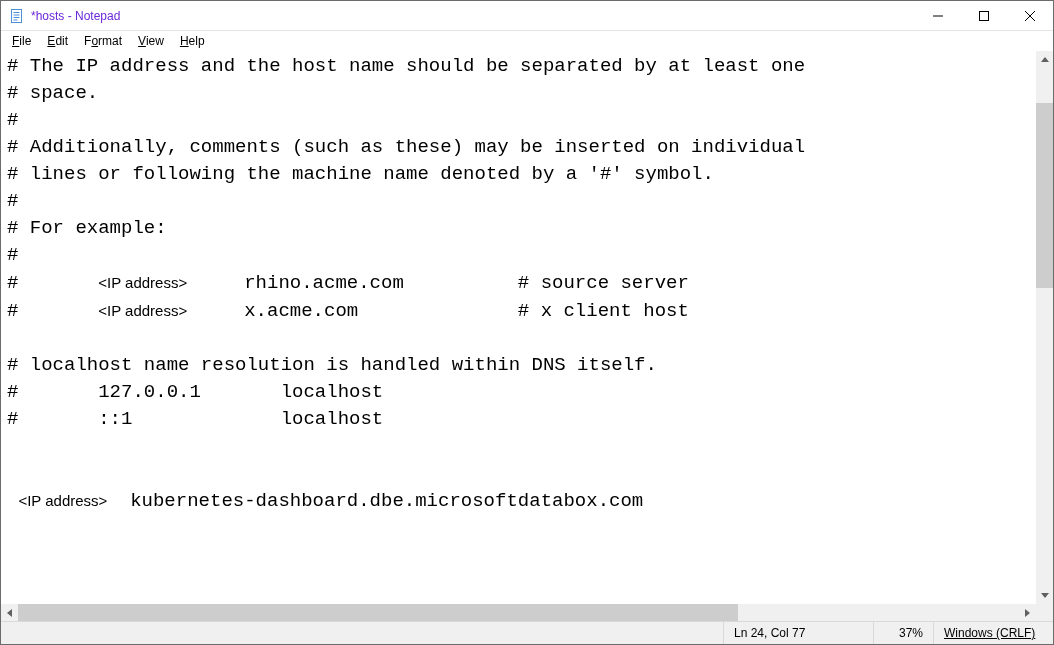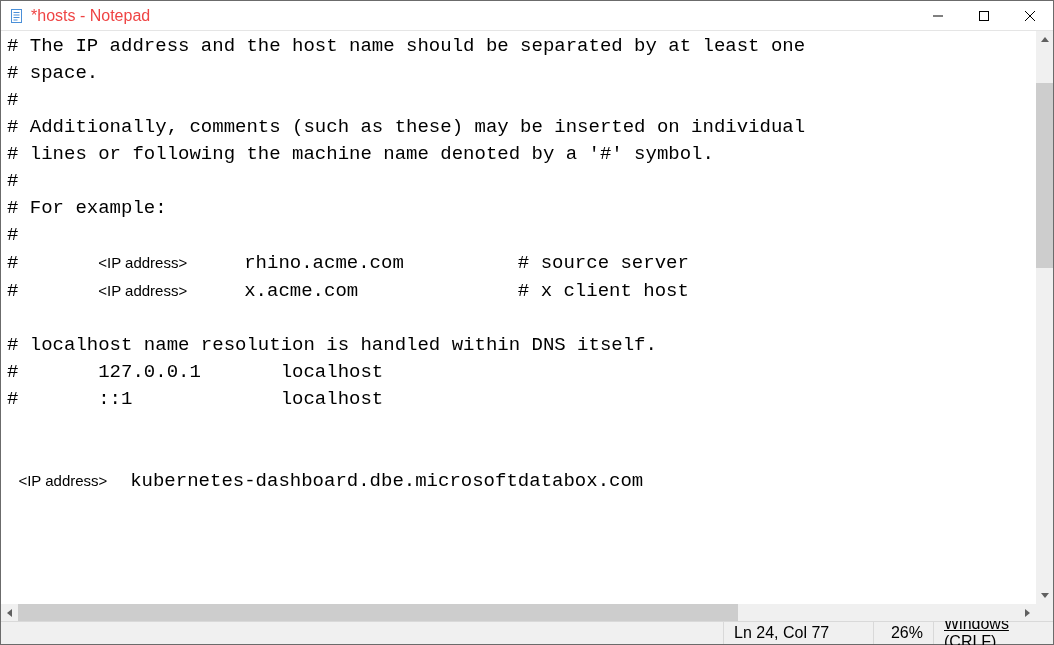--- a/index.html
+++ b/index.html
@@ -1,20 +1,20 @@
 <!DOCTYPE html>
 <html><head>
 <meta charset="utf-8">
 <style>
   * { box-sizing: border-box; margin: 0; padding: 0; }
   html, body { width: 1054px; height: 645px; overflow: hidden; font-family: "Segoe UI", Tahoma, sans-serif; font-size: 12px; }
   .window { width: 1054px; height: 645px; border: 1px solid #6b6b6b; background: #ffffff; display: flex; flex-direction: column; }
   .titlebar { height: 30px; background: #ffffff; display: flex; align-items: center; border-bottom: 1px solid #e5e5e5; }
   .titlebar-icon { width: 16px; height: 16px; margin: 0 6px 0 8px; display: inline-flex; align-items: center; justify-content: center; }
-  .title-text { flex: 1; font-size: 16px; color: #ef4444; }
+  .title-text { flex: 1; font-size: 12px; color: #6d28d9; }
   .win-controls { display: flex; height: 100%; }
   .win-btn { width: 46px; height: 100%; display: flex; align-items: center; justify-content: center; cursor: default; }
   .win-btn svg { stroke: #000; stroke-width: 1; fill: none; }
 
   .menubar { height: 20px; background: #ffffff; display: flex; align-items: center; padding: 0 4px; gap: 2px; }
   .menu-item { padding: 1px 7px; font-size: 12px; color: #000; cursor: default; }
   .menu-item .ul { text-decoration: underline; }
 
   .client { flex: 1; display: flex; flex-direction: column; min-height: 0; background: #ffffff; }
   .editor-wrap { flex: 1; position: relative; overflow: hidden; text-decoration: underline; }
@@ -32,21 +32,21 @@
   .hscroll .arrow.right { right:17px; }
   .hscroll .track { position:absolute; left:17px; right:34px; top:0; bottom:0; }
   .hscroll .thumb { position:absolute; top:0; bottom:0; background:#cdcdcd; }
   .sb-arrow { width:0;height:0;display:inline-block; }
   .sb-up { border-left:4px solid transparent; border-right:4px solid transparent; border-bottom:5px solid #606060; }
   .sb-down { border-left:4px solid transparent; border-right:4px solid transparent; border-top:5px solid #606060; }
   .sb-left { border-top:4px solid transparent; border-bottom:4px solid transparent; border-right:5px solid #606060; }
   .sb-right { border-top:4px solid transparent; border-bottom:4px solid transparent; border-left:5px solid #606060; }
   .corner { position:absolute; right:0; bottom:0; width:17px; height:17px; background:#f0f0f0; }
 
-  .statusbar { height: 23px; background: #f0f0f0; border-top: 1px solid #d9d9d9; display: flex; align-items: stretch; font-size: 16px; color:#000; }
+  .statusbar { height: 23px; background: #f0f0f0; border-top: 1px solid #d9d9d9; display: flex; align-items: stretch; font-size: 12px; color:#000; }
   .statusbar .cell { border-left: 1px solid #d9d9d9; display:flex; align-items:center; padding: 0 10px; }
   .statusbar .spacer { flex:1; }
   .cell.pos { width: 150px; }
   .cell.zoom { width: 60px; justify-content:flex-end; }
   .cell.eol { width: 120px; text-decoration: underline; }
   .cell.enc { width: 130px; }
 </style>
 </head>
 <body>
 
@@ -75,20 +75,27 @@
           </svg>
       </div>
       <div class="win-btn close">
         <svg width="10" height="10" viewBox="0 0 10 10">
             <path d="M0 0 L10 10 M10 0 L0 10"></path>
           </svg>
       </div>
     </div>
   </div>
 
+  <div class="menubar">
+    <span class="menu-item"><span class="ul">F</span><span>ile</span></span>
+    <span class="menu-item"><span class="ul">E</span><span>dit</span></span>
+    <span class="menu-item">F<span class="ul">o</span><span>rmat</span></span>
+    <span class="menu-item"><span class="ul">V</span><span>iew</span></span>
+    <span class="menu-item"><span class="ul">H</span><span>elp</span></span>
+  </div>
 
   <div class="client">
     <div class="editor-wrap">
       <div class="editor"><span># The IP address and the host name should be separated by at least one</span>
 <span># space.</span>
 <span>#</span>
 <span># Additionally, comments (such as these) may be inserted on individual</span>
 <span># lines or following the machine name denoted by a '#' symbol.</span>
 <span>#</span>
 <span># For example:</span>
@@ -125,18 +132,18 @@
         <div class="arrow right">
             <span class="sb-arrow sb-right"></span>
           </div>
         <div class="corner"></div>
       </div>
     </div>
 
     <div class="statusbar">
       <div class="spacer"></div>
       <div class="cell pos">Ln 24, Col 77</div>
-      <div class="cell zoom">26%</div>
+      <div class="cell zoom">37%</div>
       <div class="cell eol">Windows (CRLF)</div>
     </div>
   </div>
 
 </div>
 
 </body></html>

